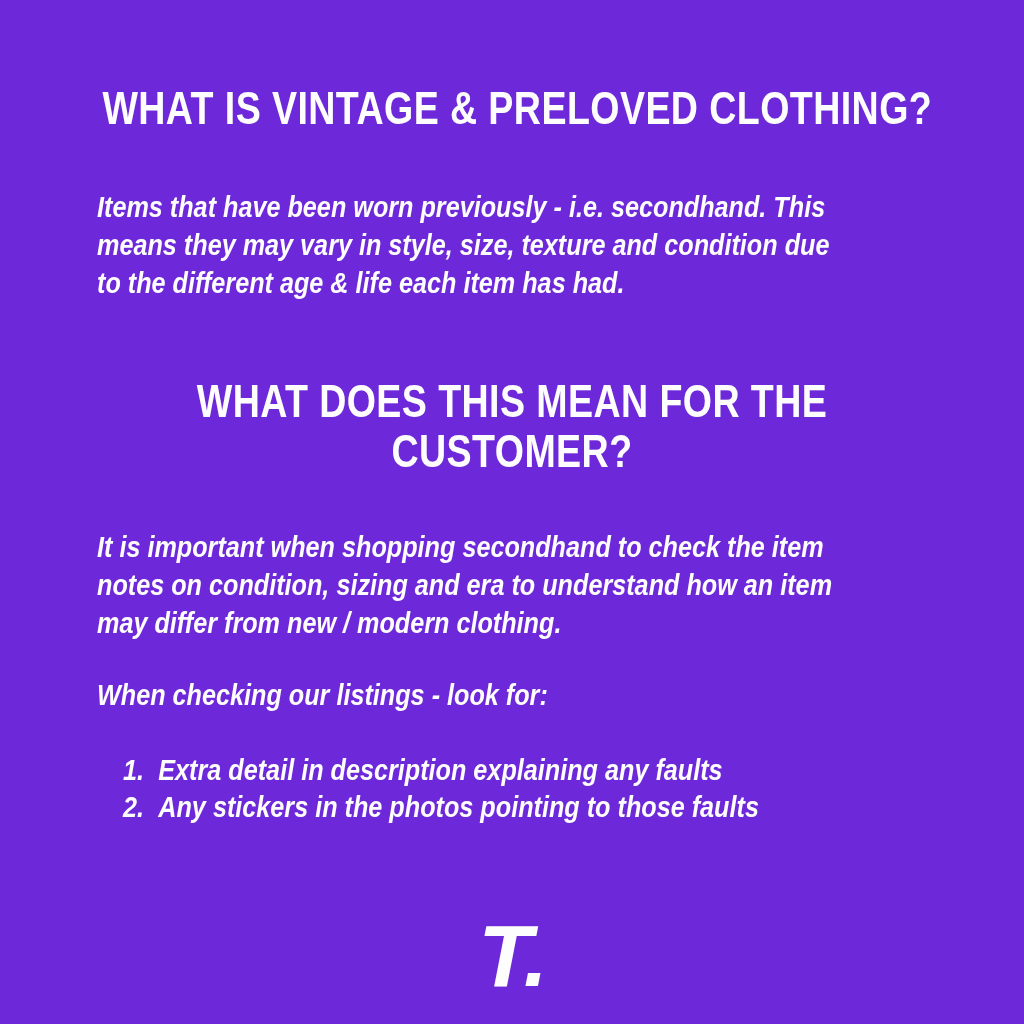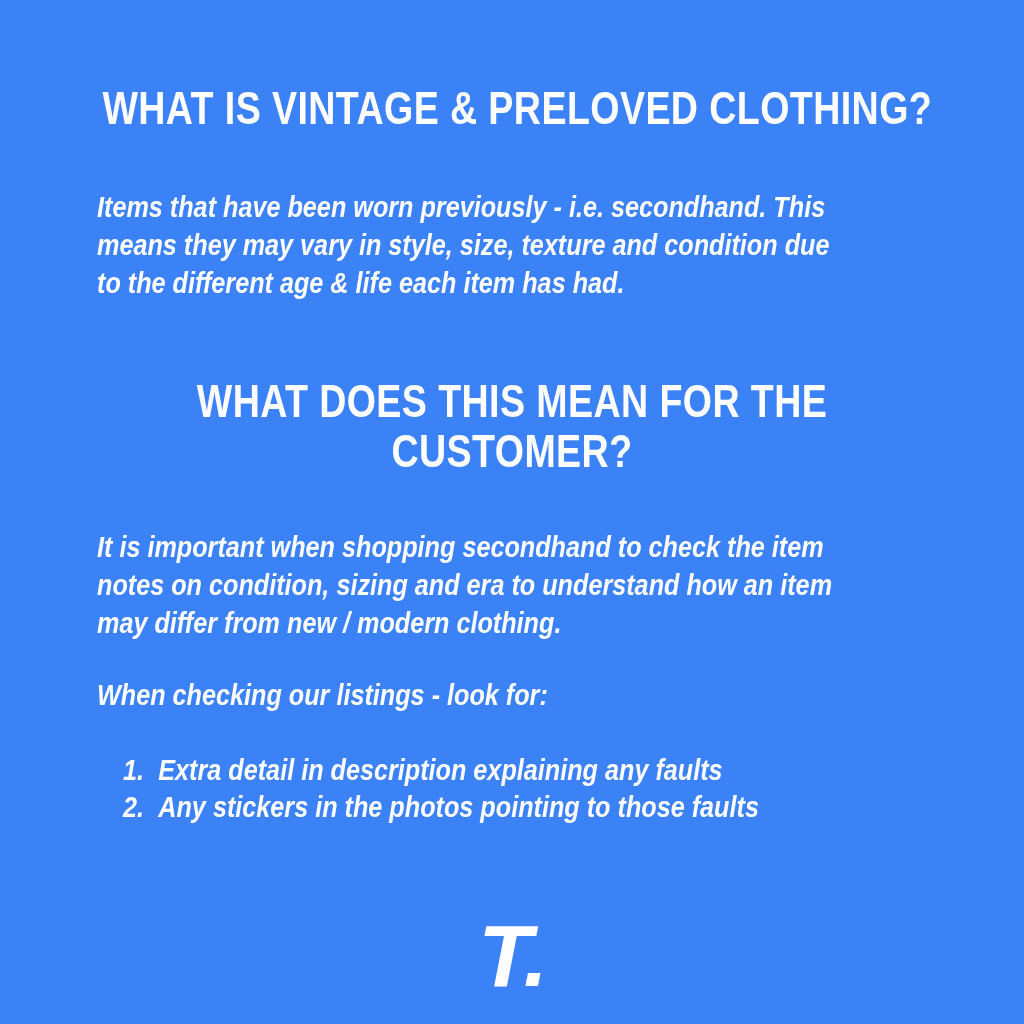--- a/index.html
+++ b/index.html
@@ -4,21 +4,21 @@
 <style>
   html, body {
     margin: 0;
     padding: 0;
     background: #000;
   }
   .poster {
     position: relative;
     width: 1024px;
     height: 1024px;
-    background: #3b82f6;
+    background: #6d28d9;
     color: #fdfdfd;
     font-family: "Liberation Sans", "DejaVu Sans", sans-serif;
     overflow: hidden;
   }
   .condensed-center {
     transform: scaleX(0.80);
     transform-origin: center top;
   }
   .condensed-left {
     transform: scaleX(0.84);

